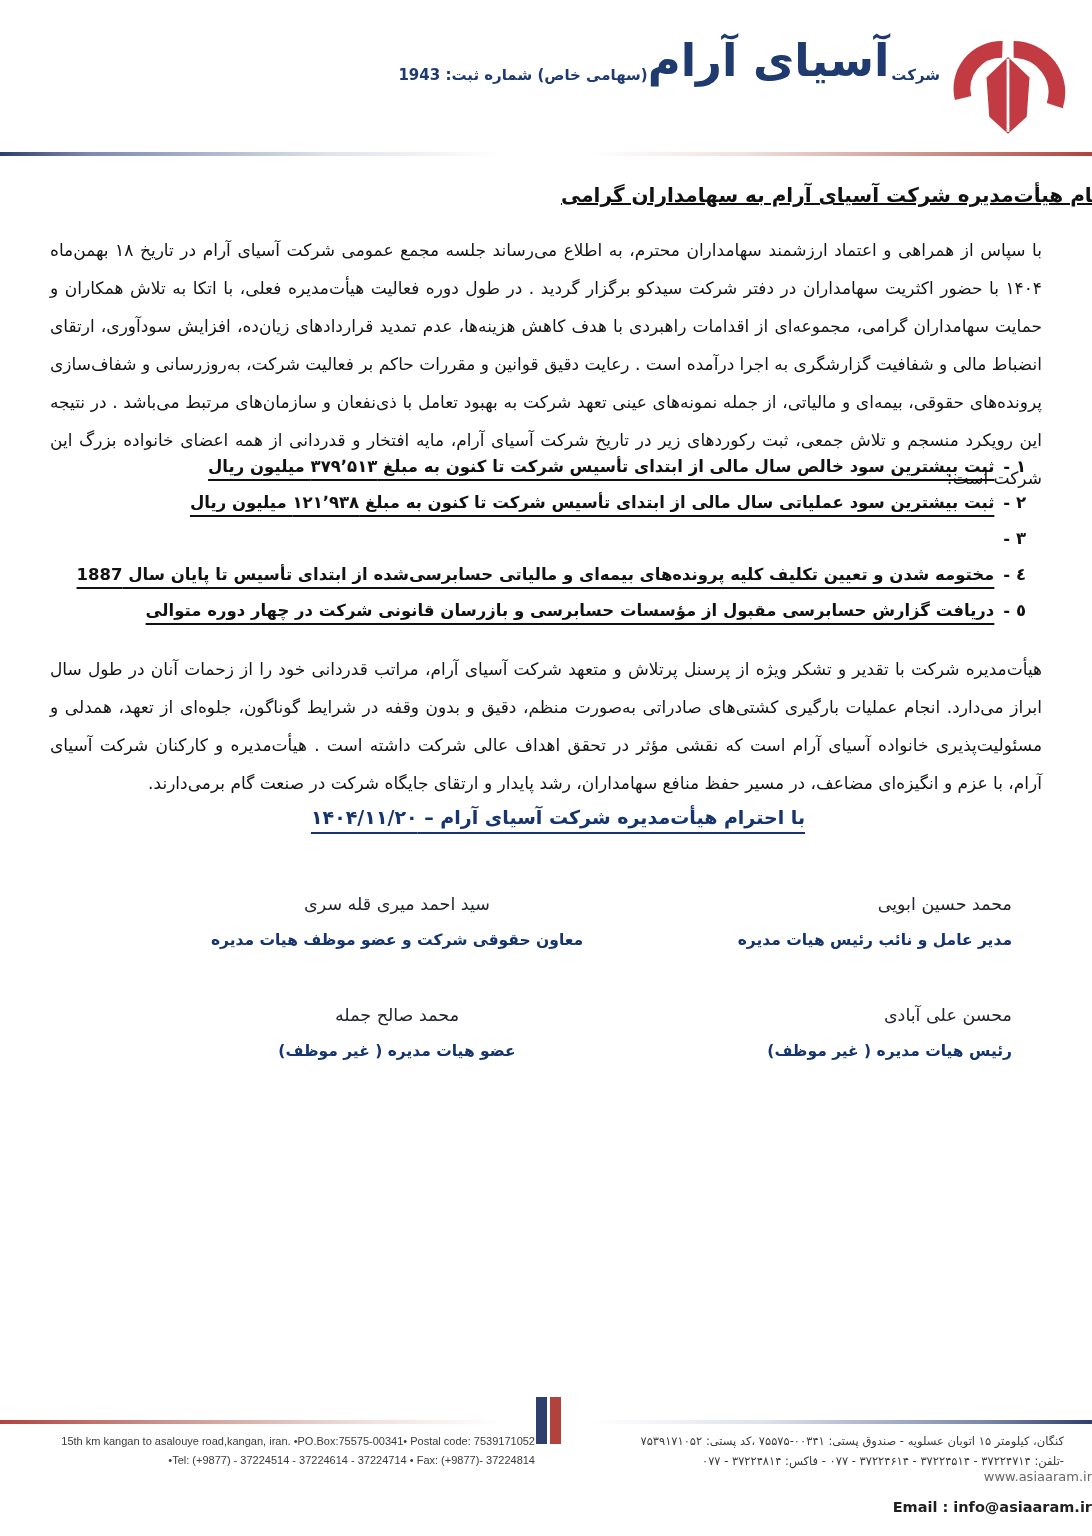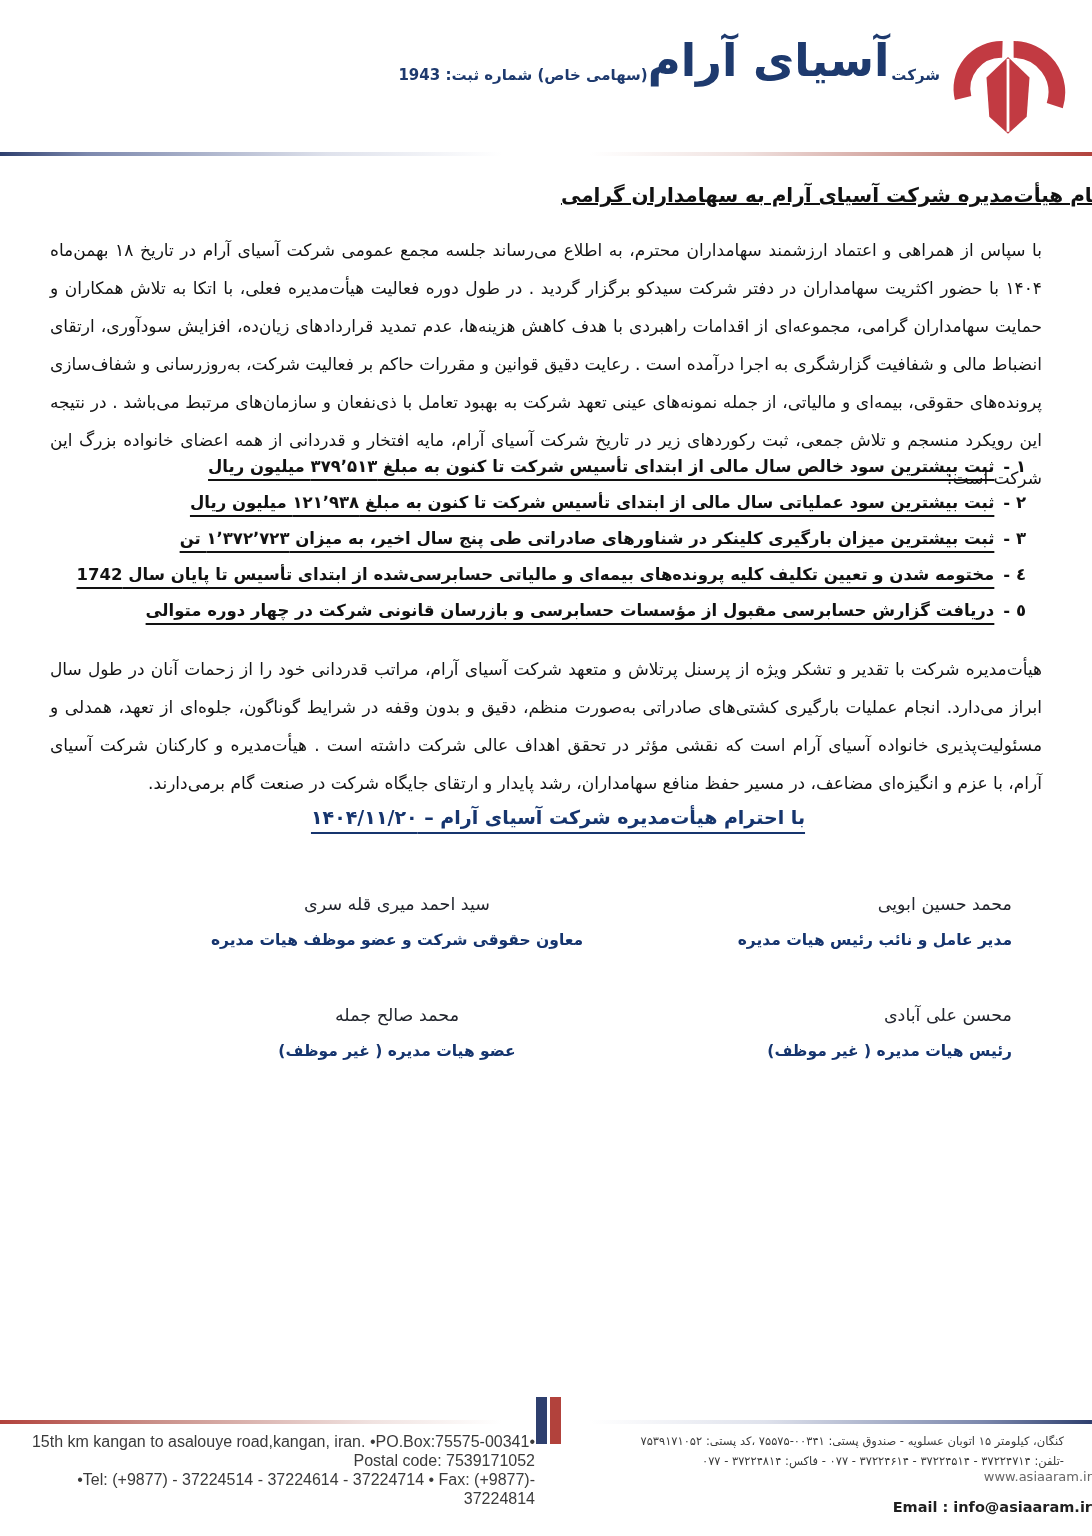--- a/index.html
+++ b/index.html
@@ -76,21 +76,21 @@
   .signatures { position: absolute; top: 894px; right: 80px; width: 932px; }
   .sig-row { display: flex; direction: rtl; margin-bottom: 56px; }
   .sig-block-right { width: 345px; }
   .sig-block-left  { width: 430px; text-align: center; margin-right: 55px; }
   .sig-name  { font-size: 17.5px; font-weight: 400; color: #23262e; direction: rtl; }
   .sig-title { font-size: 15.5px; font-weight: bold; color: #16356e; margin-top: 17px; direction: rtl; }
 
   
   .footer-en {
     position: absolute; top: 1432px; left: 28px; width: 507px;
-    text-align: right; font-size: 16px; color: #3a3a3a; line-height: 19px;
+    text-align: right; font-size: 11px; color: #3a3a3a; line-height: 19px;
     font-family: "Liberation Sans", "DejaVu Sans", sans-serif;
   }
   .footer-fa {
     position: absolute; top: 1431px; right: 28px; width: 500px;
     direction: rtl; text-align: right; font-size: 11.5px; color: #3a3a3a; line-height: 20px;
   }
   .footer-site {
     position: absolute; top: 1469px; left: 0; width: 1092px;
     text-align: right; font-size: 13px; color: #666;
   }
@@ -126,25 +126,24 @@
   <div class="achv-item">
     <span class="achv-num">۱ -</span>
     <span class="achv-text">ثبت بیشترین سود خالص سال مالی از ابتدای تأسیس شرکت تا کنون به مبلغ ۳۷۹٬۵۱۳ میلیون ریال</span>
   </div>
   <div class="achv-item">
     <span class="achv-num">۲ -</span>
     <span class="achv-text">ثبت بیشترین سود عملیاتی سال مالی از ابتدای تأسیس شرکت تا کنون به مبلغ ۱۲۱٬۹۳۸ میلیون ریال</span>
   </div>
   <div class="achv-item">
     <span class="achv-num">۳ -</span>
-    <span class="achv-text">ثبت بیشترین میزان بارگیری کلینکر در شناورهای صادراتی طی پنج سال اخیر، به میزان ۱٬۳۷۲٬۷۲۳ تن</span>
   </div>
   <div class="achv-item">
     <span class="achv-num">٤ -</span>
-    <span class="achv-text">مختومه شدن و تعیین تکلیف کلیه پرونده‌های بیمه‌ای و مالیاتی حسابرسی‌شده از ابتدای تأسیس تا پایان سال 1742</span>
+    <span class="achv-text">مختومه شدن و تعیین تکلیف کلیه پرونده‌های بیمه‌ای و مالیاتی حسابرسی‌شده از ابتدای تأسیس تا پایان سال 1887</span>
   </div>
   <div class="achv-item">
     <span class="achv-num">٥ -</span>
     <span class="achv-text">دریافت گزارش حسابرسی مقبول از مؤسسات حسابرسی و بازرسان قانونی شرکت در چهار دوره متوالی</span>
   </div>
 </div>
 
 <div class="para para2">هیأت‌مدیره شرکت با تقدیر و تشکر ویژه از پرسنل پرتلاش و متعهد شرکت آسیای آرام، مراتب قدردانی خود را از زحمات آنان در طول سال ابراز می‌دارد. انجام عملیات بارگیری کشتی‌های صادراتی به‌صورت منظم، دقیق و بدون وقفه در شرایط گوناگون، جلوه‌ای از تعهد، همدلی و مسئولیت‌پذیری خانواده آسیای آرام است که نقشی مؤثر در تحقق اهداف عالی شرکت داشته است . هیأت‌مدیره و کارکنان شرکت آسیای آرام، با عزم و انگیزه‌ای مضاعف، در مسیر حفظ منافع سهامداران، رشد پایدار و ارتقای جایگاه شرکت در صنعت گام برمی‌دارند.</div>
 
 <div class="closing-line">

